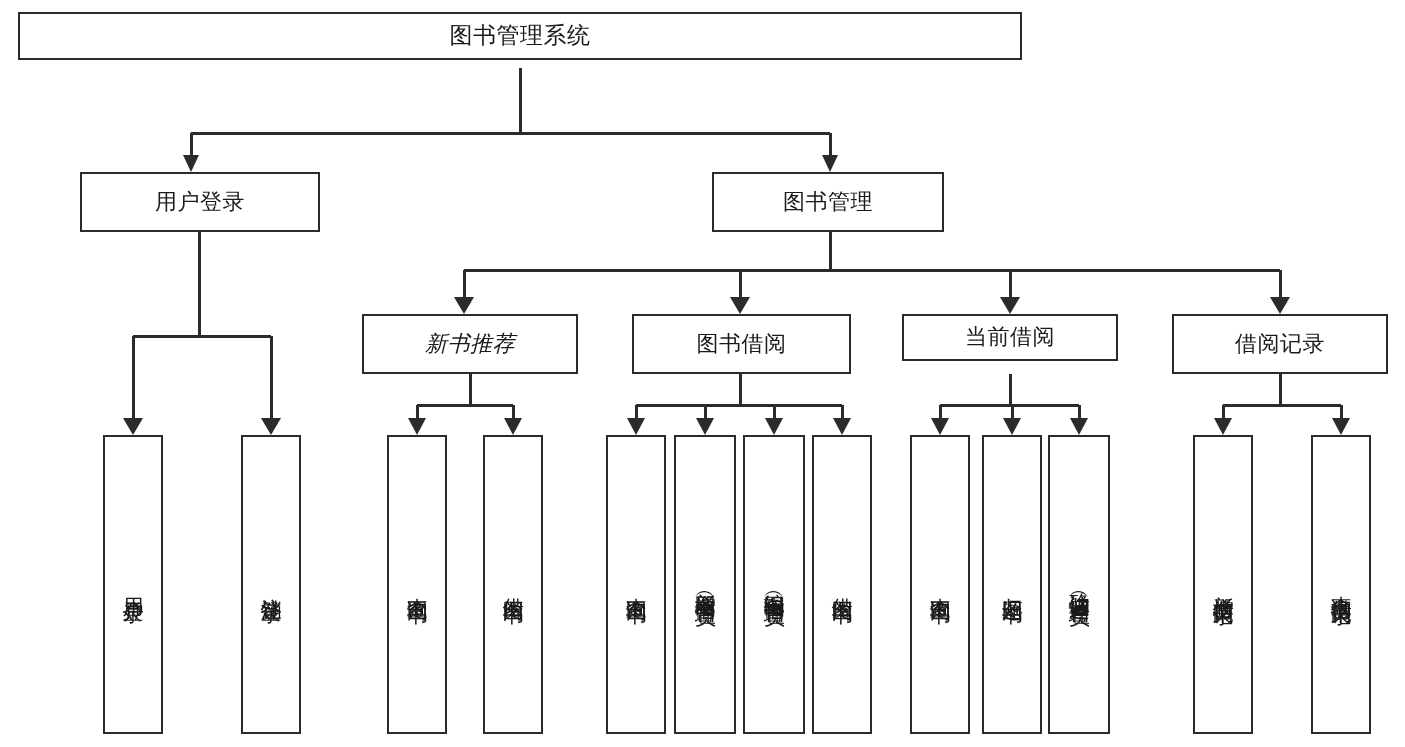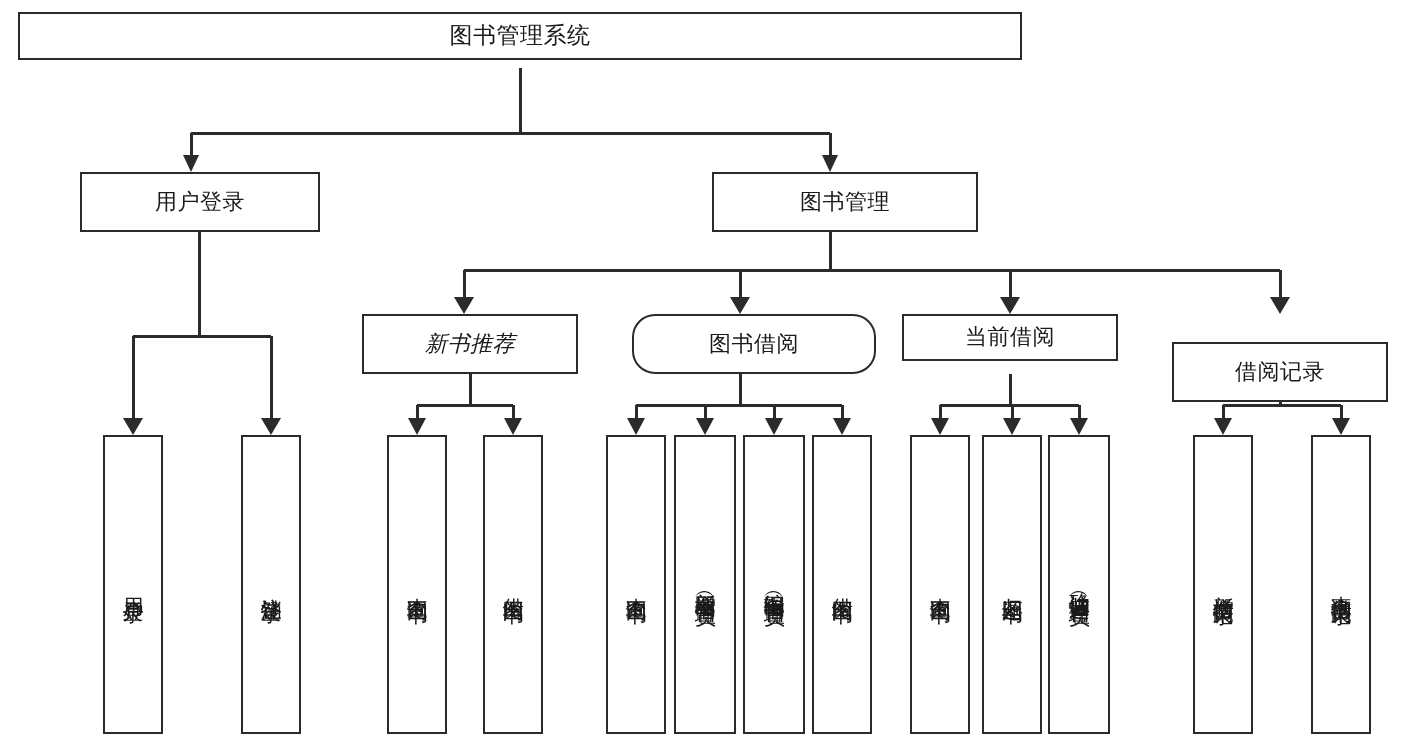--- a/index.html
+++ b/index.html
@@ -156,34 +156,34 @@
     </g>
   </svg>
 
   <div class="node node-h title-node" style="left:18px; top:12px; width:1004px; height:48px;">
     <span>图书管理系统</span>
   </div>
 
   <div class="node node-h" style="left:80px; top:172px; width:240px; height:60px;">
     <span>用户登录</span>
   </div>
-  <div class="node node-h" style="left:712px; top:172px; width:266px; height:60px;">
+  <div class="node node-h" style="left:712px; top:172px; width:232px; height:60px;">
     <span>图书管理</span>
   </div>
 
   <div class="node node-h" style="left:362px; top:314px; width:216px; height:60px;font-style:italic;">
     <span>新书推荐</span>
   </div>
-  <div class="node node-h" style="left:632px; top:314px; width:244px; height:60px;border-radius:23px;">
+  <div class="node node-h" style="left:632px; top:314px; width:219px; height:60px;">
     <span>图书借阅</span>
   </div>
   <div class="node node-h" style="left:902px; top:314px; width:216px; height:47px;">
     <span>当前借阅</span>
   </div>
-  <div class="node node-h" style="left:1172px; top:314px; width:216px; height:60px;margin-top:28px;">
+  <div class="node node-h" style="left:1172px; top:314px; width:216px; height:60px;">
     <span>借阅记录</span>
   </div>
 
   <div class="node node-v" style="left:103px; top:435px; width:60px; height:299px;">
     <span class="vtext">用户登录</span>
   </div>
   <div class="node node-v" style="left:241px; top:435px; width:60px; height:299px;">
     <span class="vtext">注销登录</span>
   </div>
 

